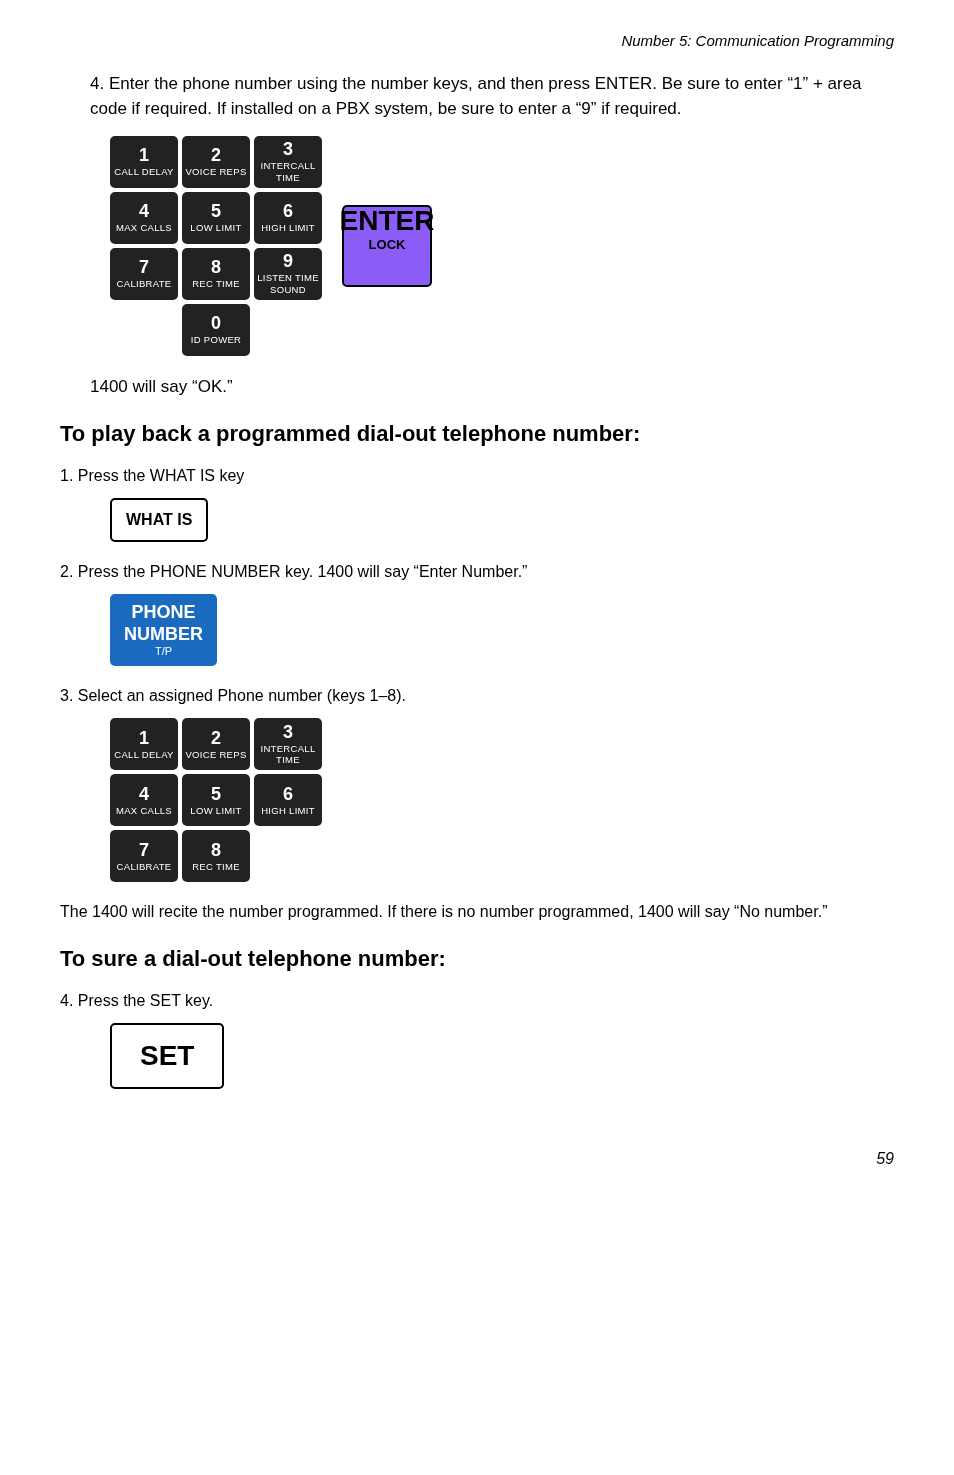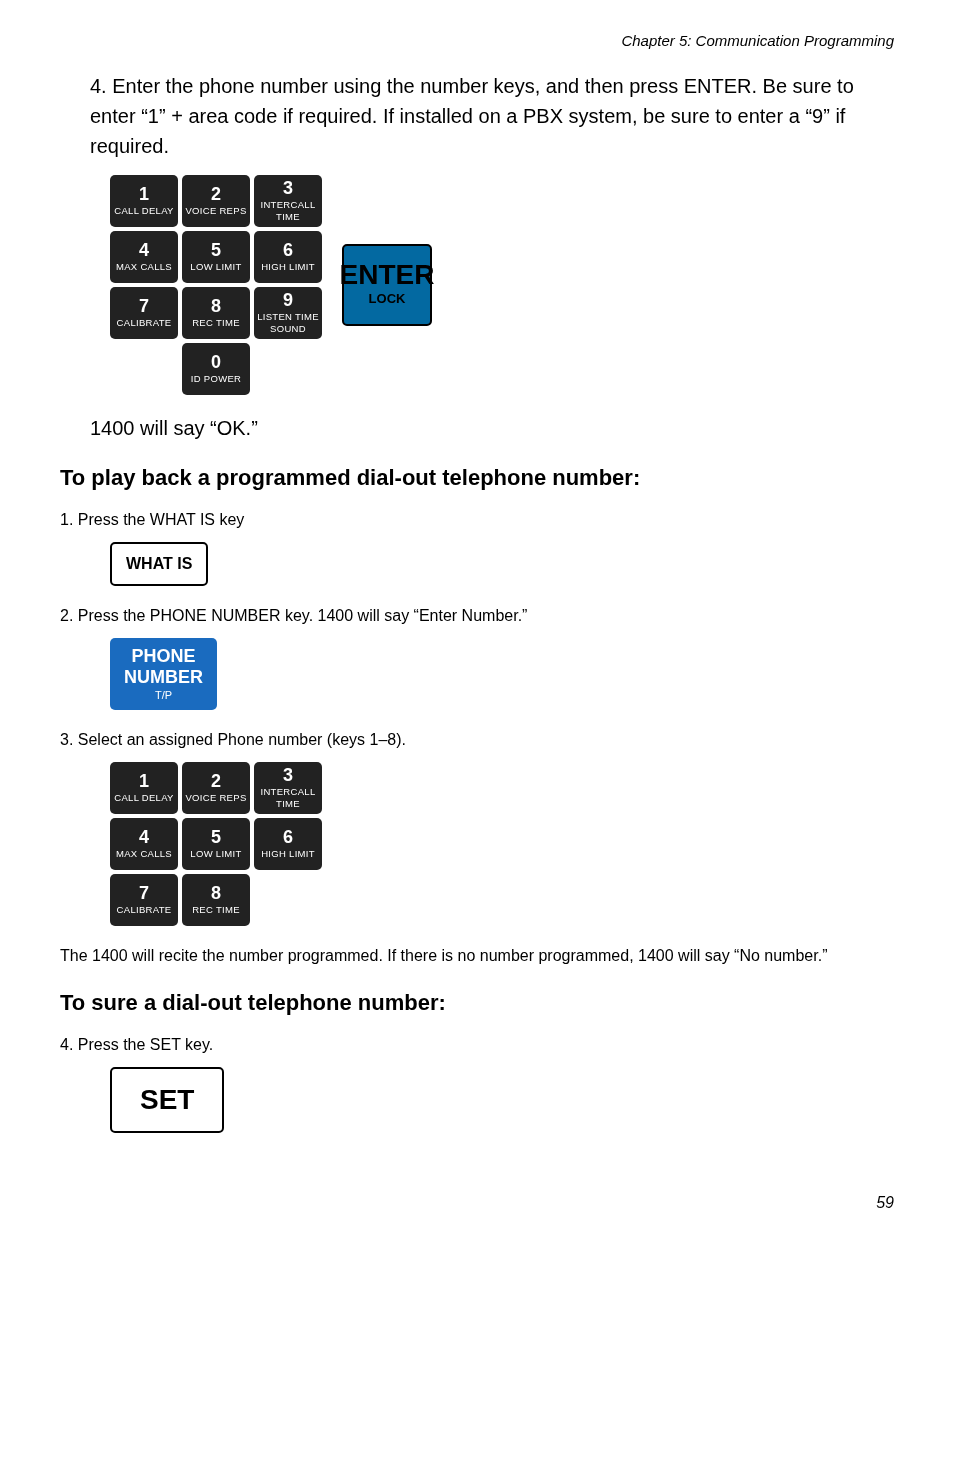--- a/index.html
+++ b/index.html
@@ -18,21 +18,21 @@
       text-align: right;
       font-style: italic;
       font-size: 15px;
       margin-bottom: 18px;
       color: #000;
     }
 
     .body-text {
       margin-left: 30px;
       margin-bottom: 14px;
-      font-size: 20px;
+      font-size: 17px;
     }
 
     .body-text-noindent {
       margin-bottom: 14px;
       font-size: 16px;
     }
 
     .section-heading {
       font-size: 22px;
       font-weight: bold;
@@ -83,30 +83,30 @@
     }
 
     .key .key-label {
       font-size: 9.5px;
       margin-top: 2px;
       text-transform: uppercase;
       letter-spacing: 0.3px;
     }
 
     .key-enter {
-      background: #0369a1;
+      background: #8b5cf6;
       color: #000;
       border: 2px solid #000;
       border-radius: 5px;
       width: 90px;
       height: 82px;
       display: inline-flex;
       flex-direction: column;
       align-items: center;
-      justify-content: center;
+      justify-content: flex-start;
       font-size: 13px;
       margin-left: 20px;
     }
 
     .key-enter .enter-text {
       font-size: 28px;
       font-weight: bold;
       line-height: 1;
     }
 
@@ -181,21 +181,21 @@
     }
     .mb18 { margin-bottom: 18px; }
     .mt8 { margin-top: 1px; }
   </style>
 </head>
 <body>
 
 
 
 
-<div class="chapter-header">Chapter 5: Communication Programming</div>
+<div class="chapter-header">Number 5: Communication Programming</div>
 
 
 <div class="body-text">4. Enter the phone number using the number keys, and then press ENTER. Be sure to enter “1” + area code if required.  If installed on a PBX system, be sure to enter a “9” if required.</div>
 
 
 <div class="keypad-group">
   <div class="enter-row">
     <div style="display:flex;flex-direction:column;gap:4px;">
       <div class="keypad-row">
         <div class="key">

